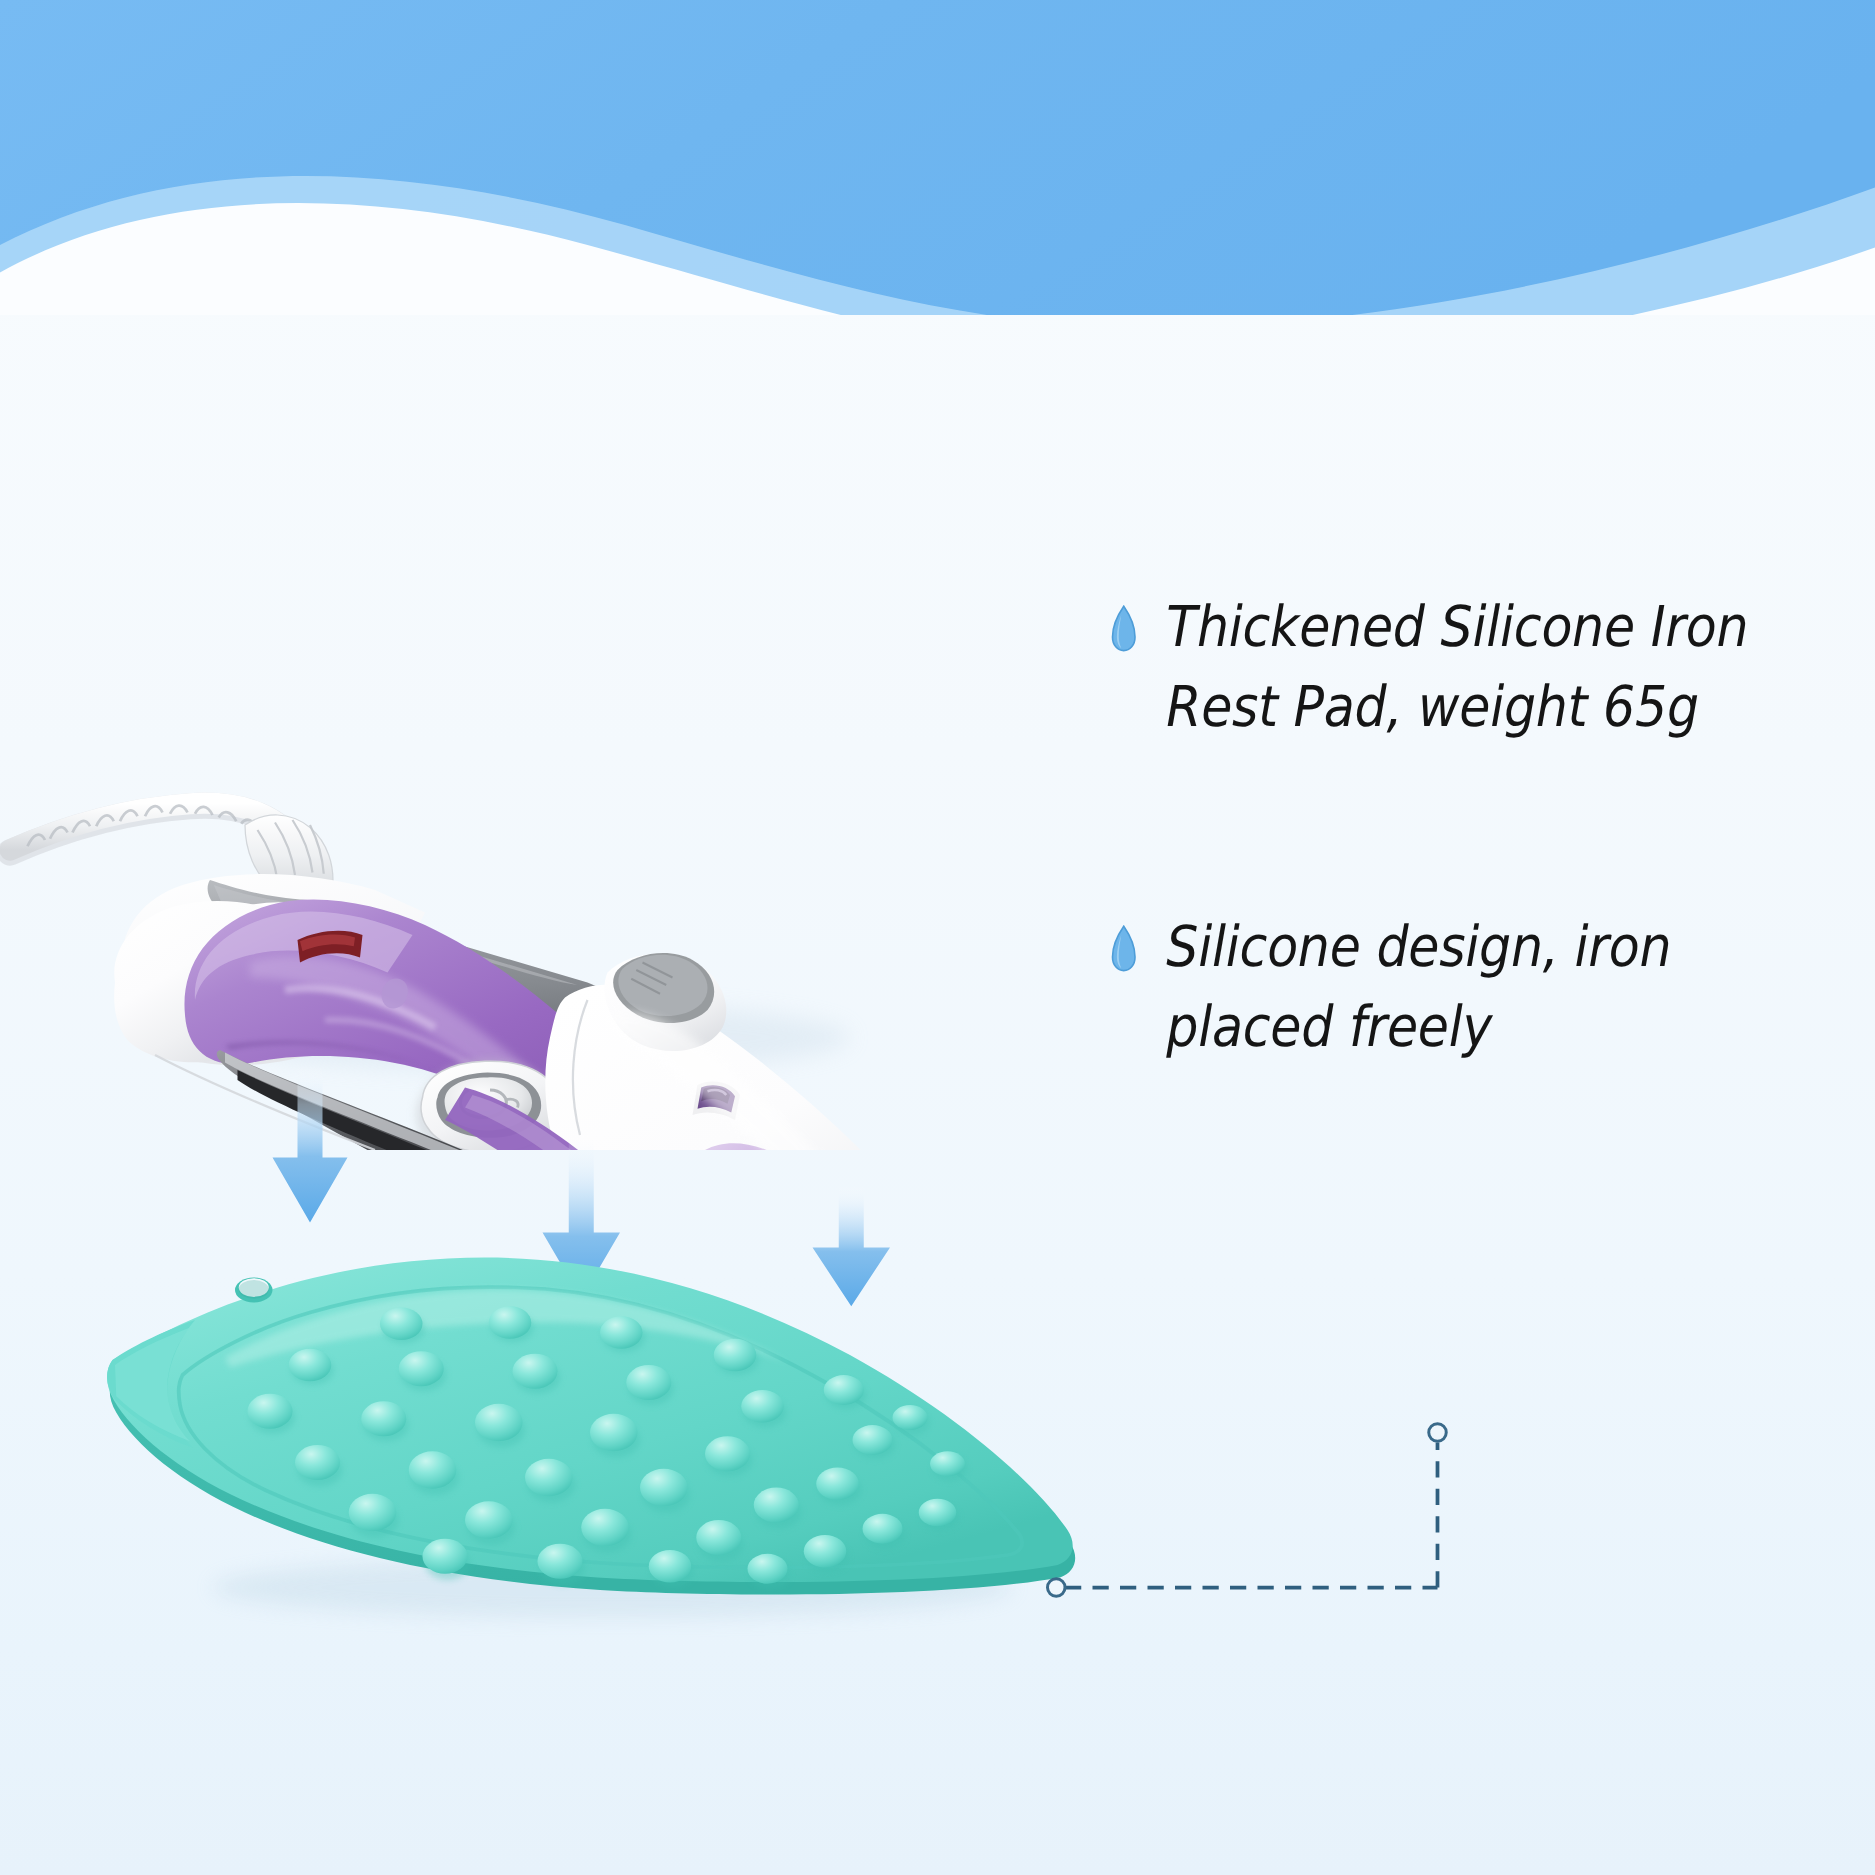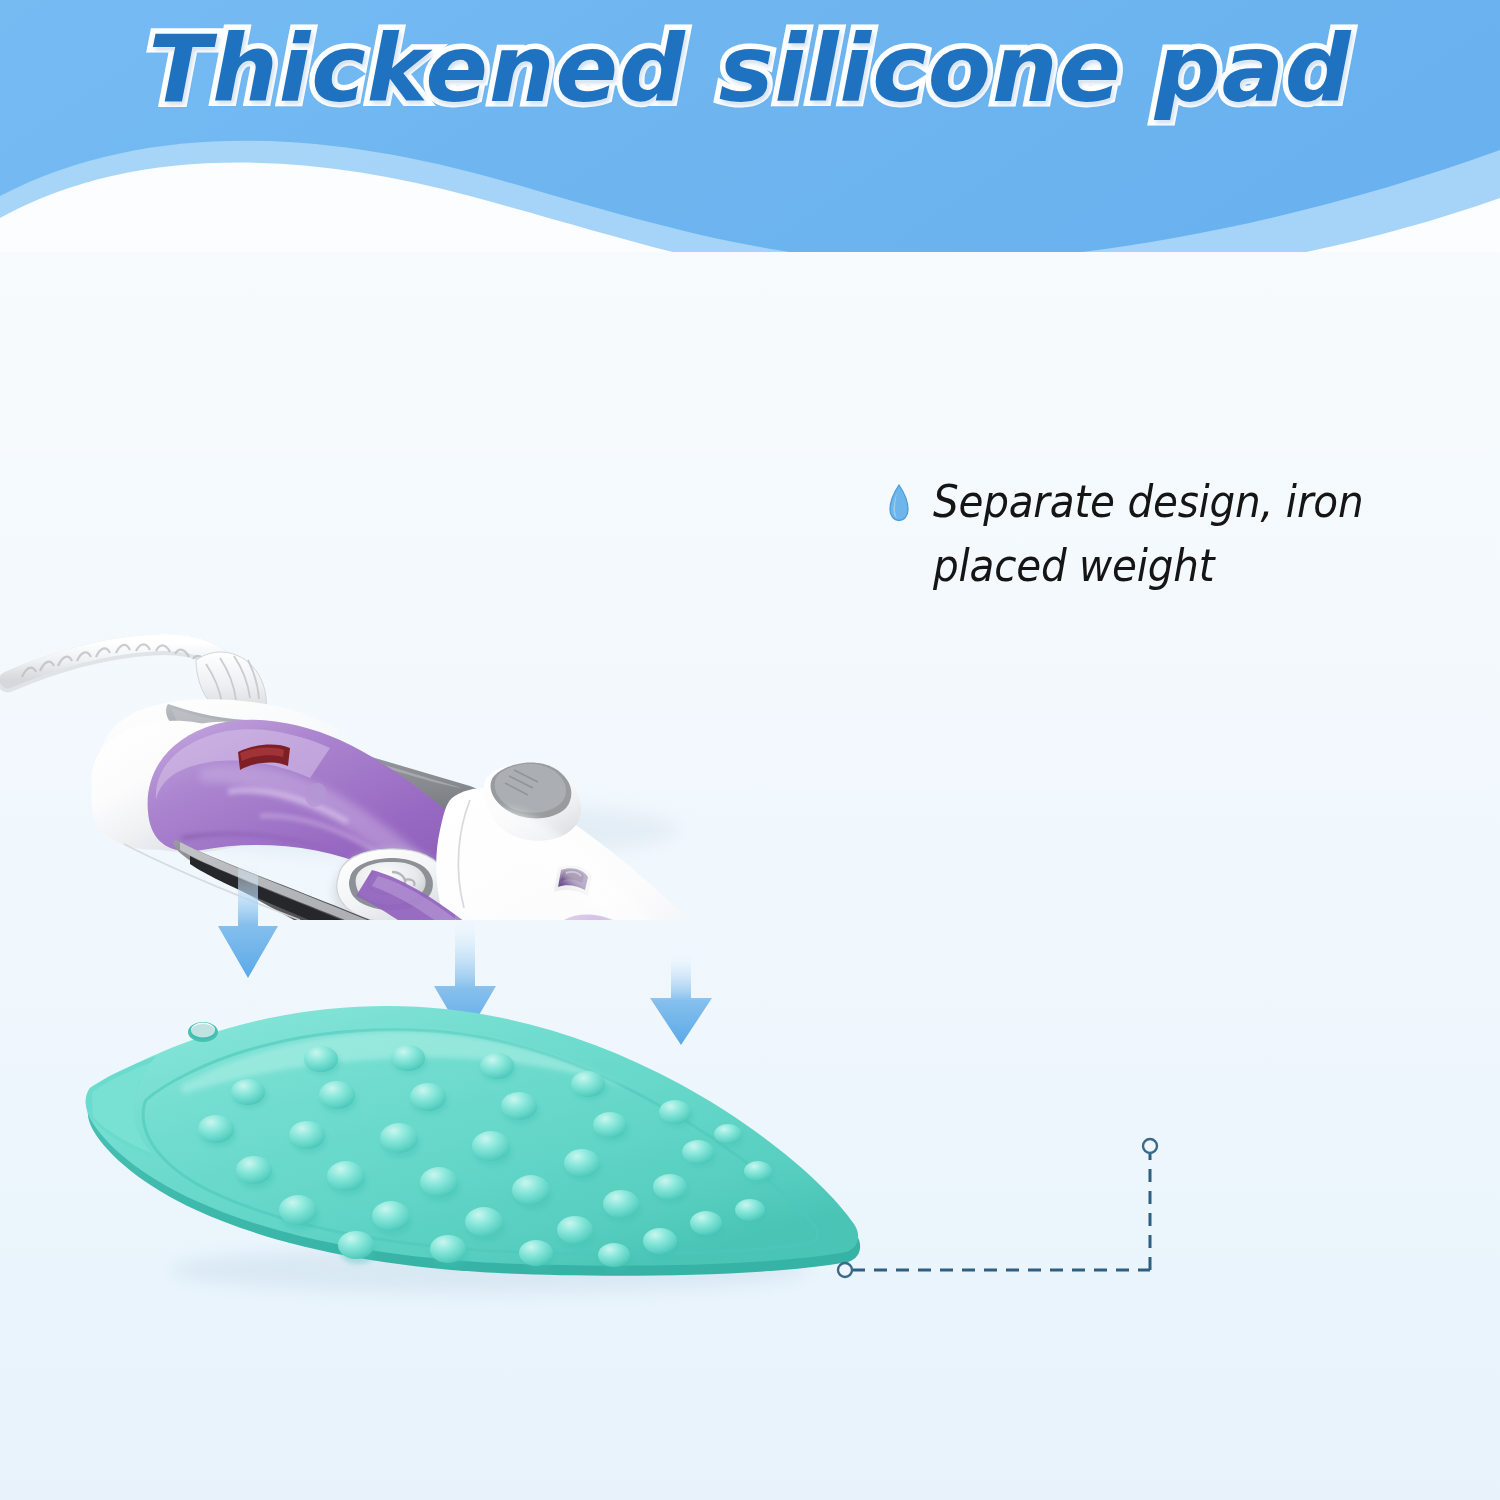--- a/index.html
+++ b/index.html
@@ -133,23 +133,20 @@
 
       <rect x="0" y="0" width="1500" height="252" fill="url(#bandGrad)"></rect>
 
       <path d="M0,196 C150,118 330,132 500,180 C660,226 790,268 960,262
                C1130,256 1330,212 1500,150 L1500,252 L0,252 Z" fill="#a9d6f8" opacity="0.95"></path>
 
       <path d="M0,218 C130,146 300,150 470,196 C640,242 760,286 930,290
                C1100,294 1320,262 1500,198 L1500,252 L0,252 Z" fill="#fbfdff"></path>
     </svg>
 
-    <div id="title-wrap">
-      <span id="title">Thickened silicone pad</span>
-    </div>
   </div>
 
   <div id="iron">
     <svg viewBox="0 0 860 620">
       <defs>
         <linearGradient id="bodyWhite" x1="0.1" y1="0" x2="0.75" y2="1">
           <stop offset="0" stop-color="#ffffff"></stop>
           <stop offset="0.42" stop-color="#fcfcfd"></stop>
           <stop offset="0.70" stop-color="#f0f1f3"></stop>
           <stop offset="1" stop-color="#dddfe3"></stop>
@@ -662,29 +659,40 @@
     <svg viewBox="0 0 350 160">
       <path d="M20,140 L318,140" stroke="#2f5f7f" stroke-width="3" fill="none" stroke-dasharray="13 9"></path>
       <path d="M318,140 L318,24" stroke="#2f5f7f" stroke-width="3" fill="none" stroke-dasharray="13 9"></path>
       <circle cx="13" cy="140" r="7" fill="#eef6fc" stroke="#3a6a8a" stroke-width="2.4"></circle>
       <circle cx="318" cy="16" r="7" fill="#eef6fc" stroke="#3a6a8a" stroke-width="2.4"></circle>
     </svg>
   </div>
 
   <div id="features">
 
-
-
     <div class="feature">
       <span class="bullet-icon">
         <svg viewBox="0 0 22 38">
           <path d="M11,1 C16.5,9 20,18 20,25.5 C20,32 16,36.5 11,36.5
                    C6,36.5 2,32 2,25.5 C2,18 5.5,9 11,1 Z" fill="#6db5ea" stroke="#4e9dd8" stroke-width="1.3"></path>
           <path d="M9,8 C7,14 5.5,20 5.5,25.5 C5.5,30 7,33 9,34.5
                    C7.5,31 7,28 7,25 C7,19.5 8,14 9,8 Z" fill="#a5d4f3" opacity="0.85"></path>
         </svg>
       </span>
-      <span class="feature-text">Separate design, iron placed weight</span>
+      <span class="feature-text">Thickened Silicone Iron Rest Pad, weight 65g</span>
     </div>
 
+
+    <div class="feature">
+      <span class="bullet-icon">
+        <svg viewBox="0 0 22 38">
+          <path d="M11,1 C16.5,9 20,18 20,25.5 C20,32 16,36.5 11,36.5
+                   C6,36.5 2,32 2,25.5 C2,18 5.5,9 11,1 Z" fill="#6db5ea" stroke="#4e9dd8" stroke-width="1.3"></path>
+          <path d="M9,8 C7,14 5.5,20 5.5,25.5 C5.5,30 7,33 9,34.5
+                   C7.5,31 7,28 7,25 C7,19.5 8,14 9,8 Z" fill="#a5d4f3" opacity="0.85"></path>
+        </svg>
+      </span>
+      <span class="feature-text">Silicone design, iron placed freely</span>
+    </div>
+
   </div>
 
 </div>
 
 </body></html>

